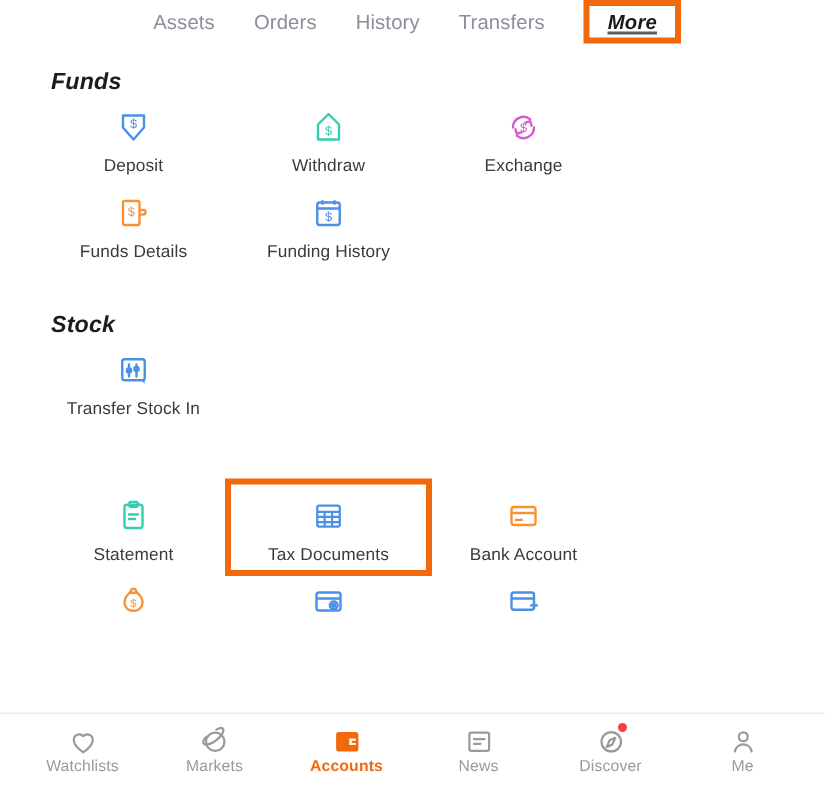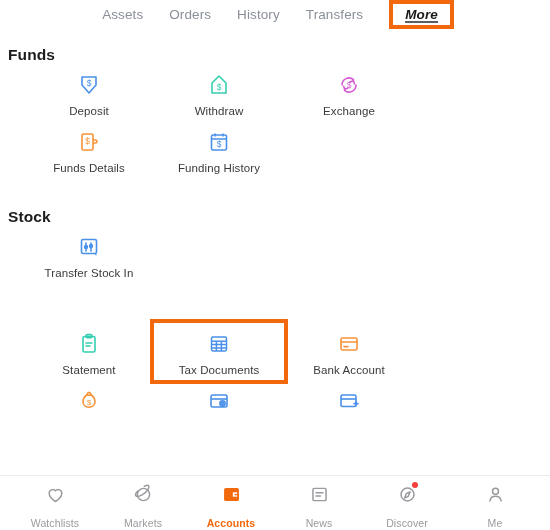--- a/index.html
+++ b/index.html
@@ -57,21 +57,21 @@
   }
 
   
   .content{
     flex:1 1 auto;
     position:relative;
     overflow:hidden;
     padding:0 0 0 0;
   }
 
-  .section{ padding:0 8px; }
+  .section{ padding:0 34px;font-style:italic; }
   .section-title{
     font-size:15.5px;
     font-weight:bold;
     color:#1c1c1e;
     letter-spacing:.1px;
     margin:0 0 0 0;
     padding-left:-0px;
   }
 
   .grid{
@@ -120,21 +120,21 @@
     gap:26px;
     padding:7px 0 0 0;
     box-sizing:border-box;
     z-index:10;
   }
   .bn-item{
     width:62px;
     display:flex;
     flex-direction:column;
     align-items:center;
-    gap:12px;
+    gap:0;
     position:relative;
   }
   .bn-ico{width:22px;height:22px;display:flex;align-items:center;justify-content:center;position:relative;}
   .bn-lbl{font-size:10.5px;color:#9a9a9e;letter-spacing:.1px;}
   .bn-item.active .bn-lbl{color:#f2690d;font-weight:bold;}
   .dot{
     position:absolute;
     top:-1px;right:0px;
     width:6px;height:6px;border-radius:50%;
     background:#fa3e3e;

